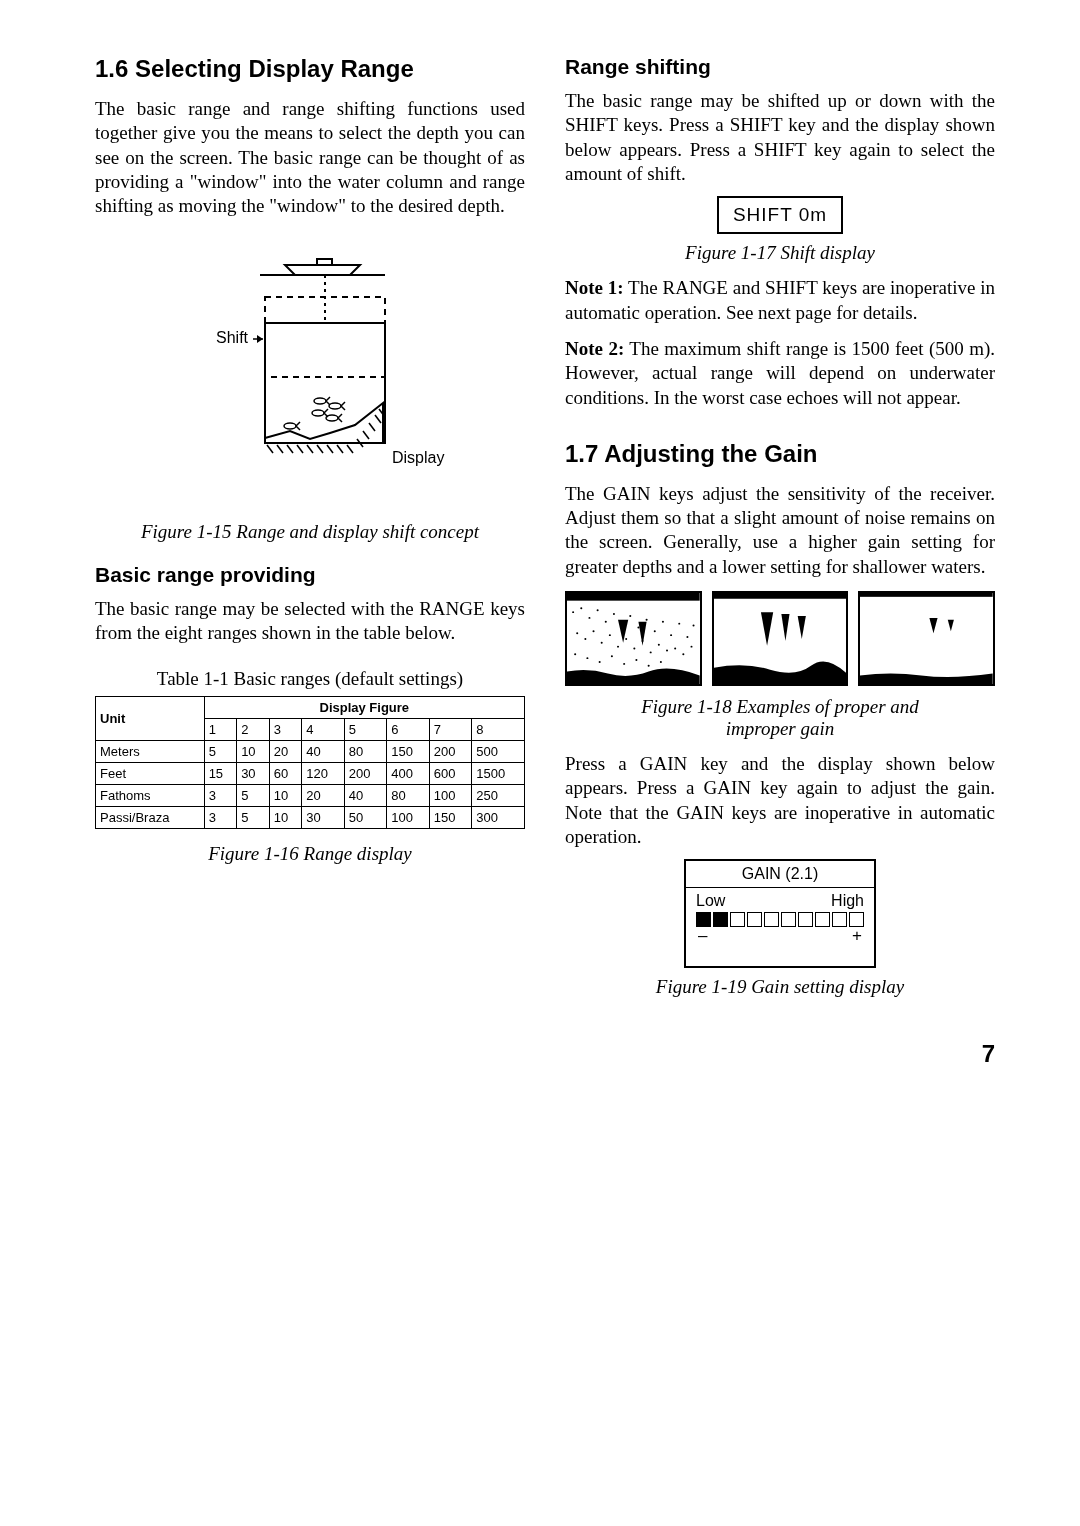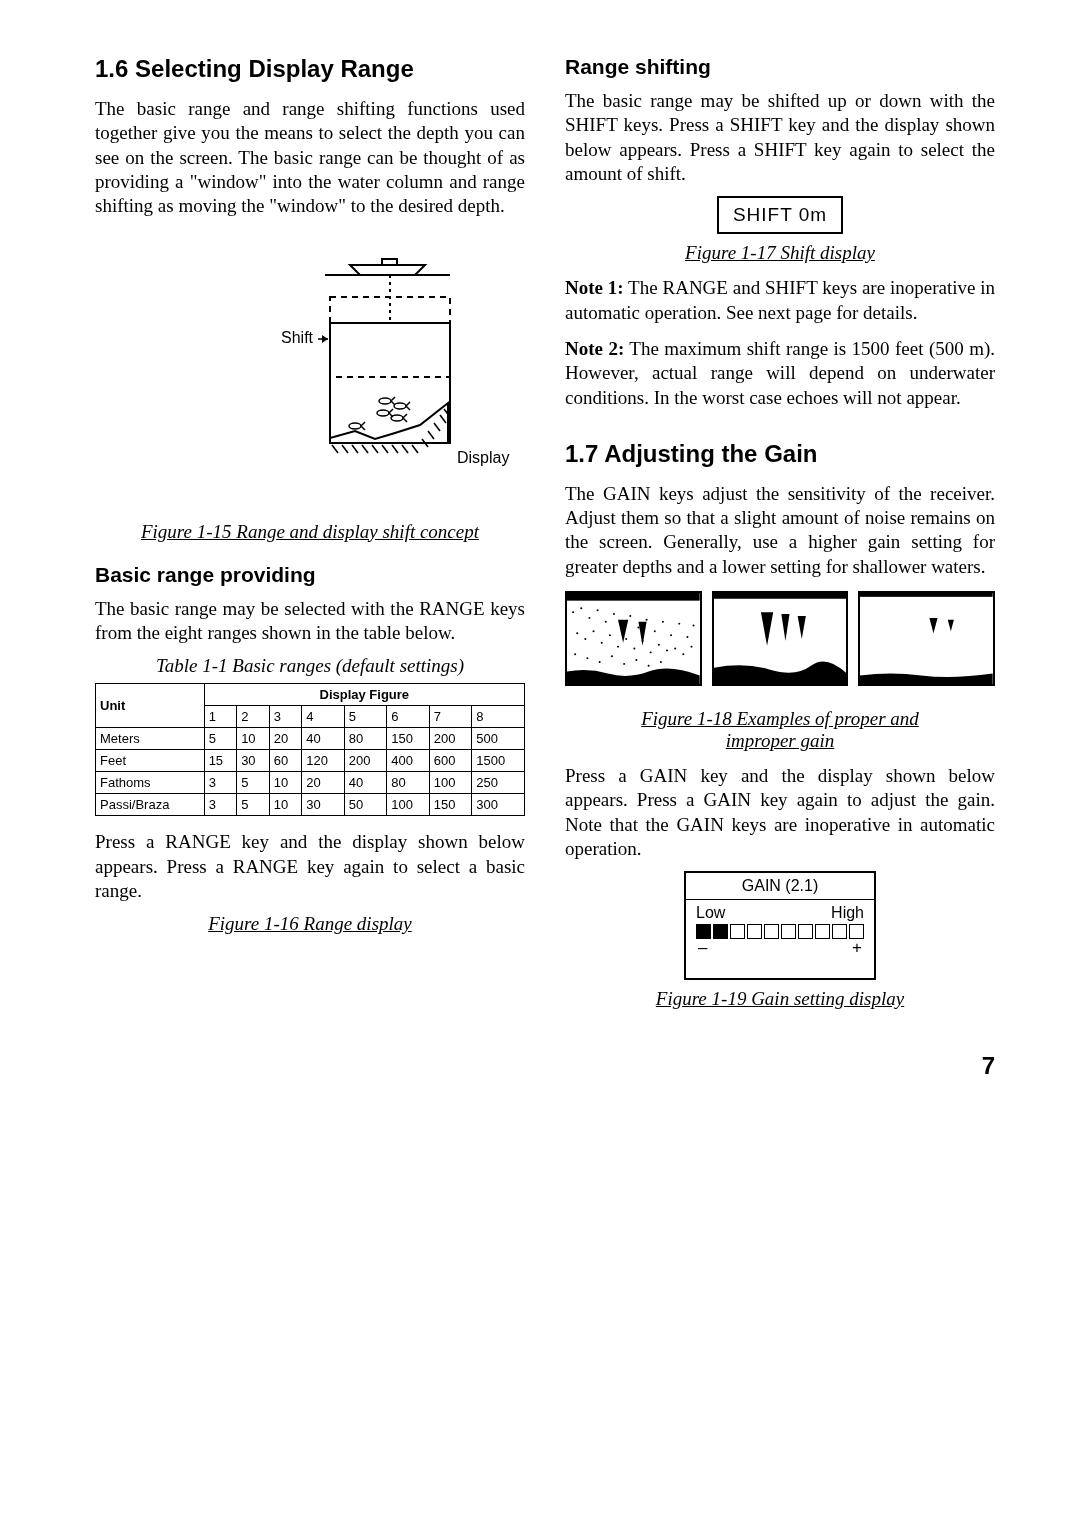--- a/index.html
+++ b/index.html
@@ -32,39 +32,37 @@
     font-size: 19px;
     line-height: 1.28;
     text-align: justify;
     margin-bottom: 10px;
   }
   .figure-caption {
     font-style: italic;
     text-align: center;
     font-size: 19px;
     margin: 8px 0 12px 0;
-    text-decoration: underline;
   }
   .note-text {
     font-size: 19px;
     line-height: 1.28;
     text-align: justify;
     margin-bottom: 12px;
   }
   .note-text b { font-weight: bold; }
   .table-caption {
-    font-style: italic;
     text-align: center;
     font-size: 19px;
-    margin: 10px 0 6px 0;
+    margin: 23px 0 6px 0;
   }
   
   .shift-diagram {
     display: flex;
-    justify-content: flex-end;
+    justify-content: center;
     margin: 34px 0 8px 0;
   }
   
   table.range-table {
     border-collapse: collapse;
     width: 100%;
     font-family: Arial, Helvetica, sans-serif;
     font-size: 13px;
     margin-bottom: 14px;
   }
@@ -272,21 +270,20 @@
         <td class="num">10</td>
         <td class="num">30</td>
         <td class="num">50</td>
         <td class="num">100</td>
         <td class="num">150</td>
         <td class="num">300</td>
       </tr>
     </tbody>
       </table>
 
-    <p class="body-text">Press a RANGE key and the display shown below appears. Press a RANGE key again to select a basic range.</p>
     <p class="figure-caption">Figure 1-16 Range display</p>
   </div>
 
   <div class="col">
     <h3 class="subsection-title" style="margin-top:0">Range shifting</h3>
     <p class="body-text">The basic range may be shifted up or down with the SHIFT keys. Press a SHIFT key and the display shown below appears. Press a SHIFT key again to select the amount of shift.</p>
     <div class="display-center">
       <span class="display-box">SHIFT    0m</span>
     </div>
     <p class="figure-caption">Figure 1-17 Shift display</p>
@@ -362,21 +359,21 @@
       </div>
       <div class="gain-box">
         <svg width="100%" height="100%" viewBox="0 0 130 95" preserveAspectRatio="none">
           <rect x="0" y="0" width="130" height="4" fill="#000"></rect>
           <path d="M68 26 L72 42 L76 26 Z" fill="#000"></path>
           <path d="M86 28 L89 40 L92 28 Z" fill="#000"></path>
           <path d="M0 86 Q30 82 60 86 T130 84 L130 95 L0 95 Z" fill="#000"></path>
         </svg>
       </div>
     </div>
-    <p class="figure-caption" style="margin-top:22px">
+    <p class="figure-caption" style="margin-top:10px">
       <span>Figure 1-18 Examples of proper and</span><br>
       <span>improper gain</span>
     </p>
 
     <p class="body-text">Press a GAIN key and the display shown below appears. Press a GAIN key again to adjust the gain. Note that the GAIN keys are inoperative in automatic operation.</p>
 
     <div class="display-center">
       <div class="gain-meter">
         <div class="gain-meter-title">GAIN (2.1)</div>
         <div class="gain-meter-body">

